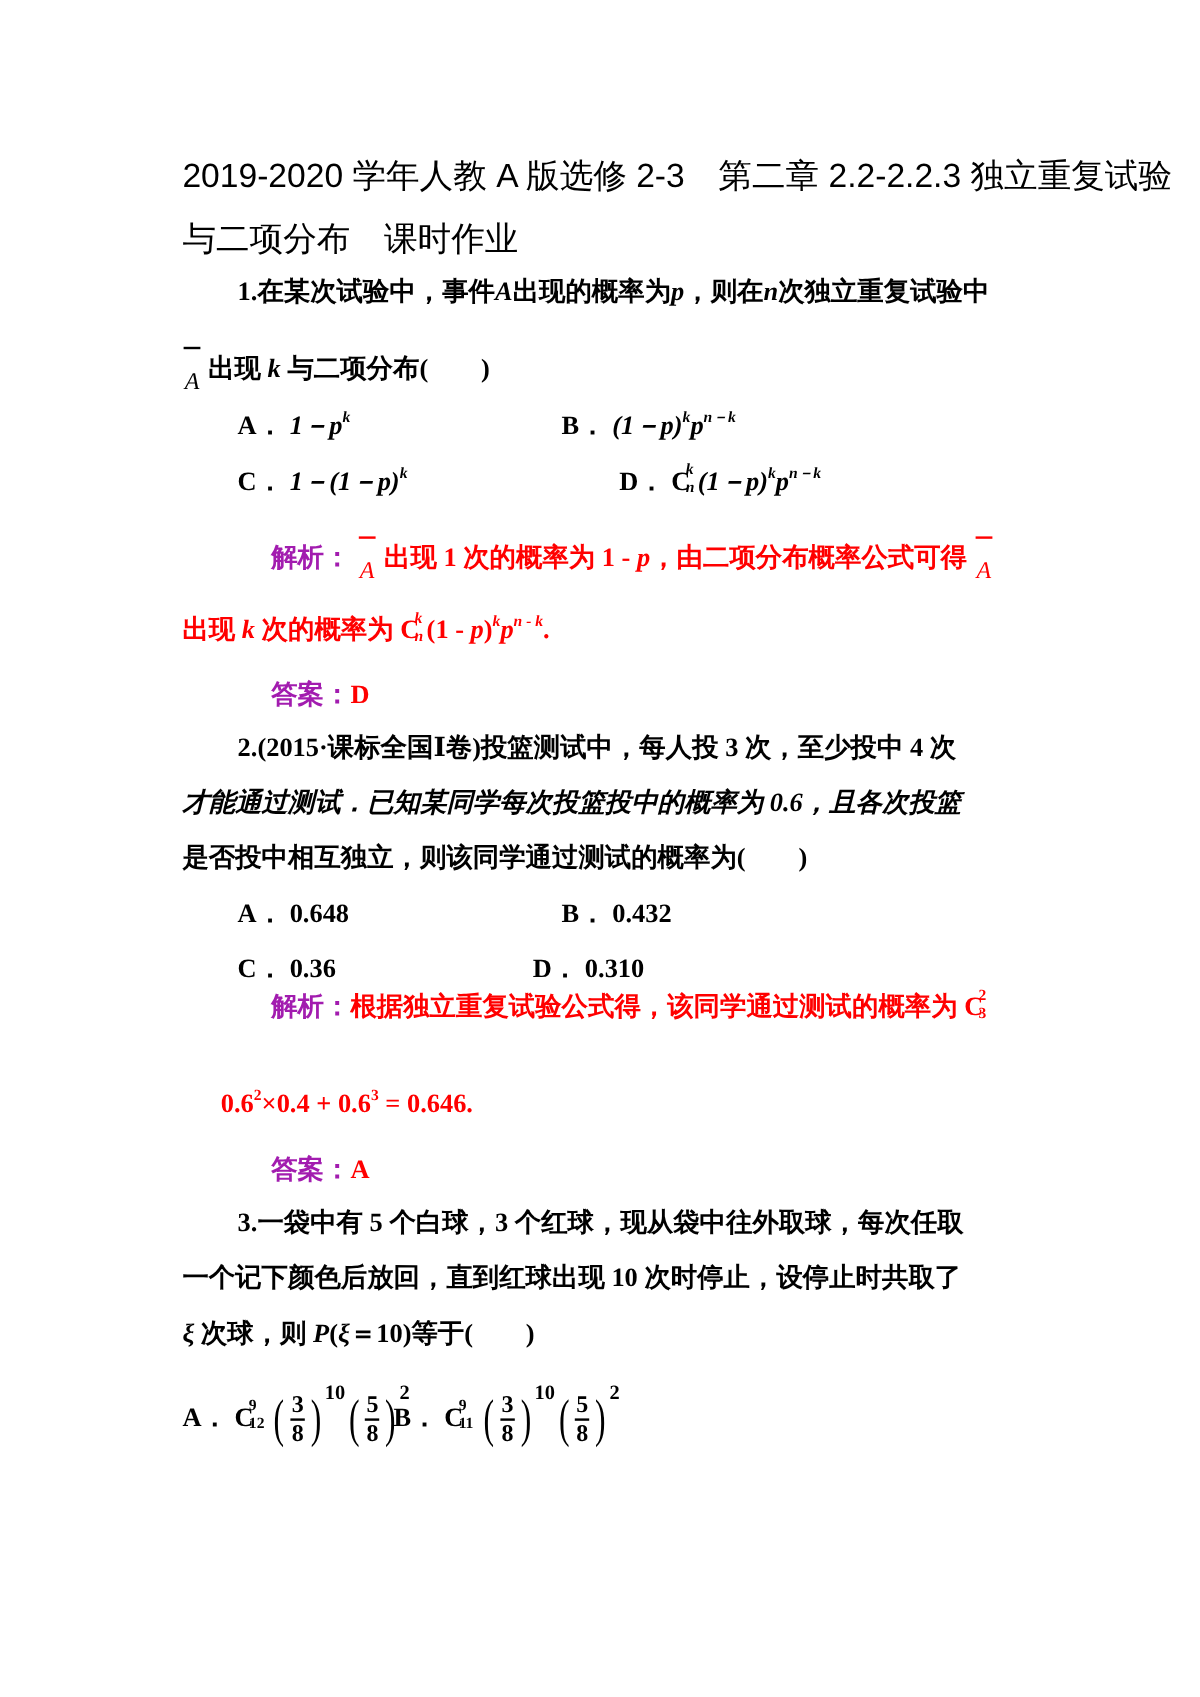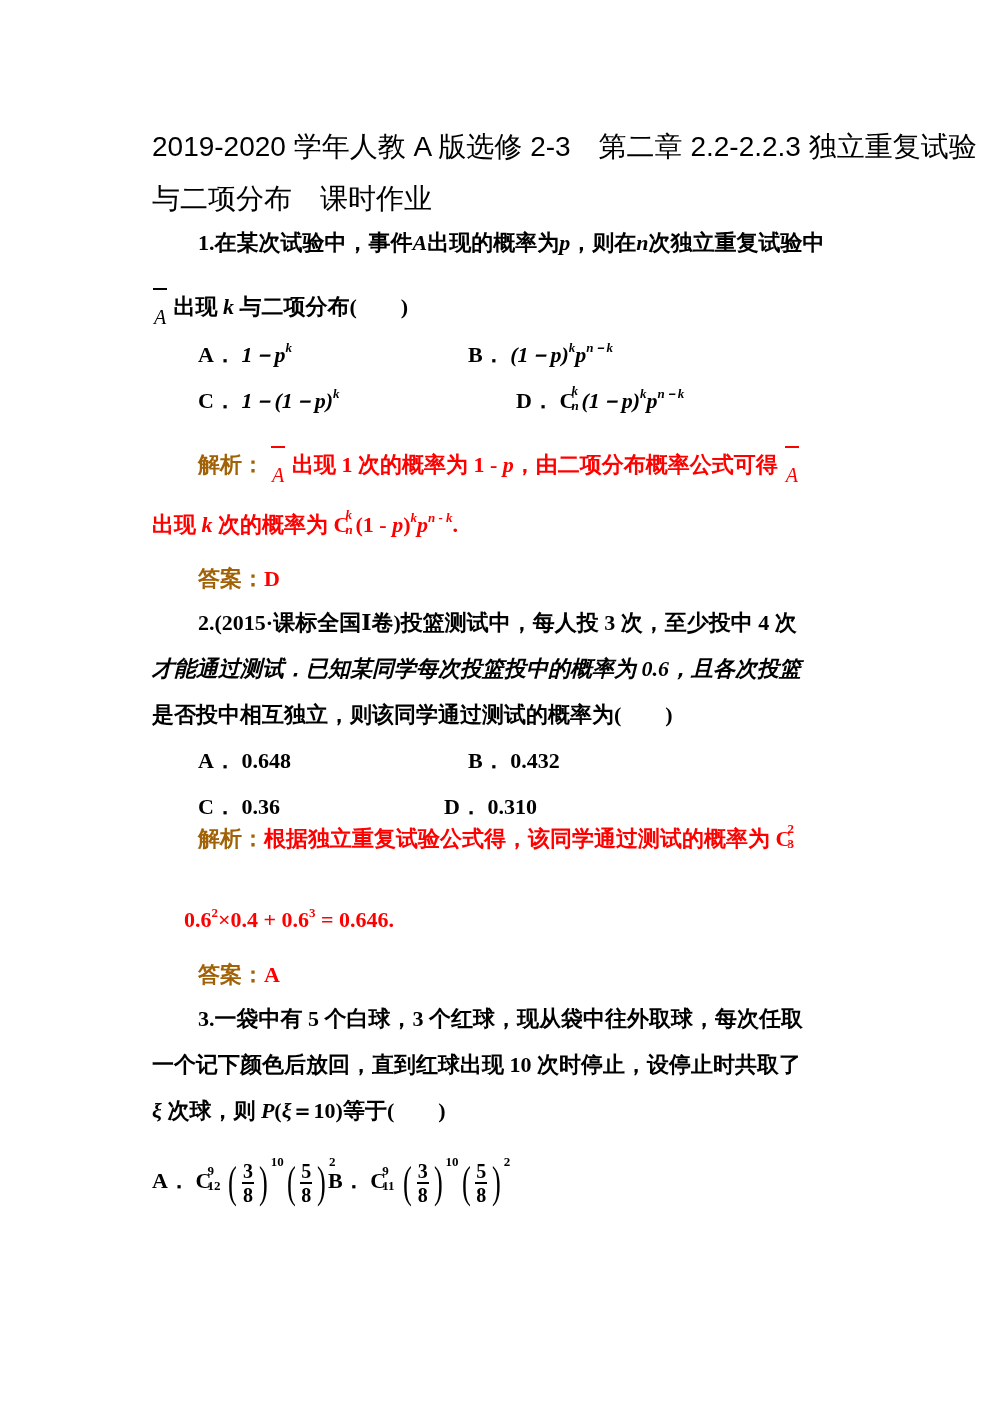--- a/index.html
+++ b/index.html
@@ -1,34 +1,34 @@
 <!DOCTYPE html>
 <html><head>
 <meta charset="utf-8">
 <style>
   html,body{margin:0;padding:0;background:#fff;}
   body{width:1000px;height:1414px;position:relative;overflow:hidden;
        font-family:"Liberation Serif","DejaVu Serif",serif;color:#000;}
   .ln{position:absolute;left:0;white-space:nowrap;font-weight:bold;font-size:22px;line-height:30px;}
   .title{font-family:Liberation Sans, sans-serif;font-weight:normal;font-size:28px;}
-  .blue{color:#a16207;}
+  .blue{color:#a21caf;margin-left:28px;}
   .red{color:#ff0000;}
   i,.it{font-style:italic;}
   sup{font-size:13px;vertical-align:10px;line-height:0;}
   .abar{display:inline-block;position:relative;font-style:italic;font-weight:normal;font-size:20px;width:16px;text-align:center;vertical-align:-10px;}
   .abar::before{content:"";position:absolute;left:1px;right:1px;top:-14px;border-top:2px solid currentColor;}
   .cnk{display:inline-block;position:relative;width:22px;}
   .cnk .c{font-weight:bold;}
   .cnk .up{position:absolute;left:12px;top:-10px;font-size:13px;font-style:italic;}
   .cnk .dn{position:absolute;left:12px;top:5px;font-size:13px;font-style:italic;}
   .opt{position:absolute;white-space:nowrap;font-weight:bold;font-size:22px;line-height:30px;}
   .frac{display:inline-flex;flex-direction:column;align-items:center;vertical-align:middle;font-size:20px;line-height:22px;margin:0 2px;}
   .frac .n{border-bottom:2px solid #000;padding:0 1px;}
   .paren{font-size:44px;font-weight:normal;vertical-align:middle;transform:scaleX(0.6);display:inline-block;line-height:44px;}
-  .supbig{font-size:13px;vertical-align:22px;line-height:0;font-family:Liberation Serif, serif;}
+  .supbig{font-size:17px;vertical-align:22px;line-height:0;font-family:Liberation Serif, serif;}
 </style>
 </head>
 <body>
 
 <div class="ln title" style="top:132px;left:152px;">2019-2020 学年人教 A 版选修 2-3　第二章 2.2-2.2.3 独立重复试验</div>
 <div class="ln title" style="top:184px;left:152px;">与二项分布　课时作业</div>
 
 <div>
   <div class="ln" style="top:228px;left:198px;">
     <span>1.在某次试验中，事件</span><i>A</i><span>出现的概率为</span><i>p</i><span>，则在</span><i>n</i><span>次独立重复试验中</span>

